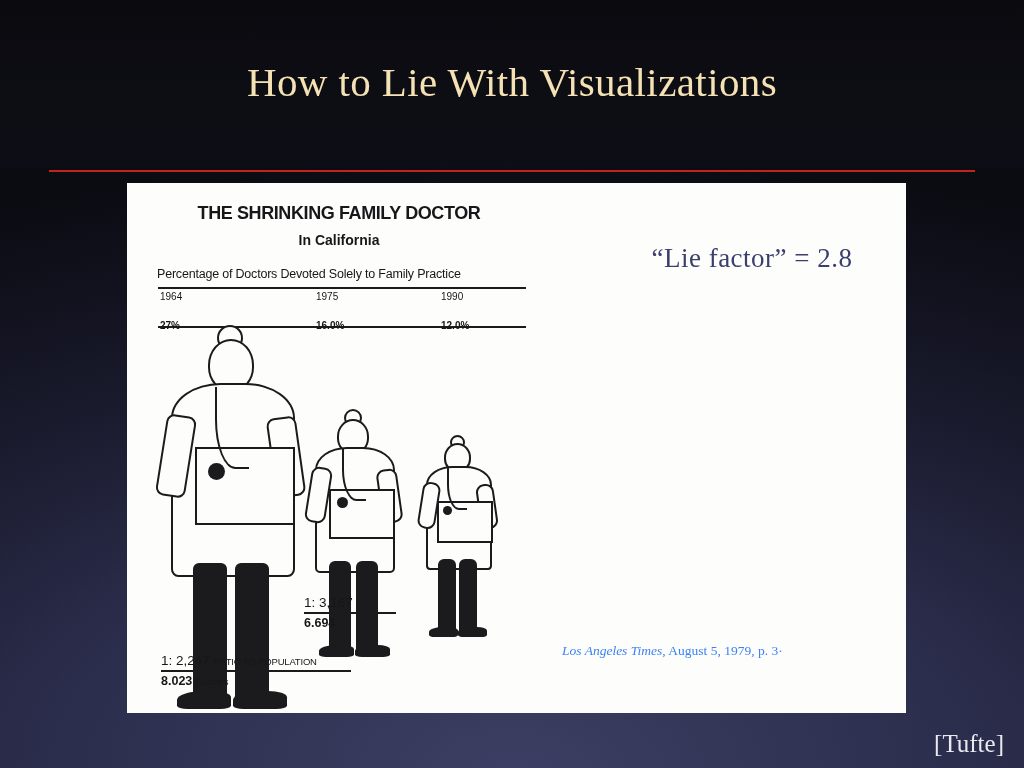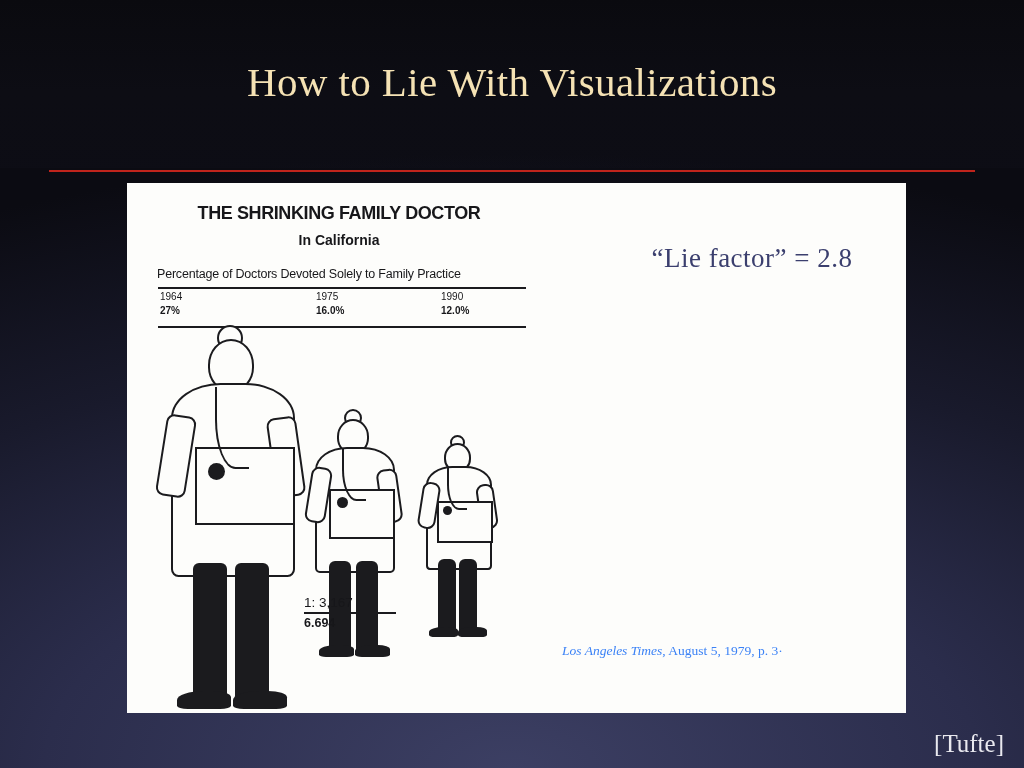--- a/index.html
+++ b/index.html
@@ -142,21 +142,21 @@
     top: 96px;
     width: 368px;
     height: 34px;
   }
   .year-col {
     position: absolute;
     font-family: "Liberation Sans", sans-serif;
     font-size: 10px;
   }
   .year-col .yr { font-weight: normal; }
-  .year-col .pct { font-weight: bold; margin-top: 3px; }
+  .year-col .pct { font-weight: bold; margin-top: 18px; }
   .yc0 { left: 2px; }
   .yc1 { left: 158px; }
   .yc2 { left: 283px; }
 
   
   .doc {
     position: absolute;
     color: #1b1b1e;
   }
   .doc .head {
@@ -328,20 +328,31 @@
         <div class="shoe" style="left:37px; top:192px; width:29px; height:10px;"></div>
       </div>
 
 
       <div class="ratio" style="left:155px; top:400px; width:92px;">
         <div class="line1">1: 3,167</div>
         <div class="rline"></div>
         <div class="line2">6.694</div>
       </div>
 
+      <div class="ratio" style="left:12px; top:458px; width:190px;">
+        <div class="line1">
+          <span>1: 2,247</span>
+          <span class="small">RATIO TO POPULATION</span>
+        </div>
+        <div class="rline"></div>
+        <div class="line2">
+          <span>8.023</span>
+          <span class="small">Doctors</span>
+        </div>
+      </div>
 
     </div>
 
     <div class="source">
       <i>Los Angeles Times</i><span>, August 5, 1979, p. 3·</span>
     </div>
 
   </div>
 
   <div class="attribution">[Tufte]</div>

